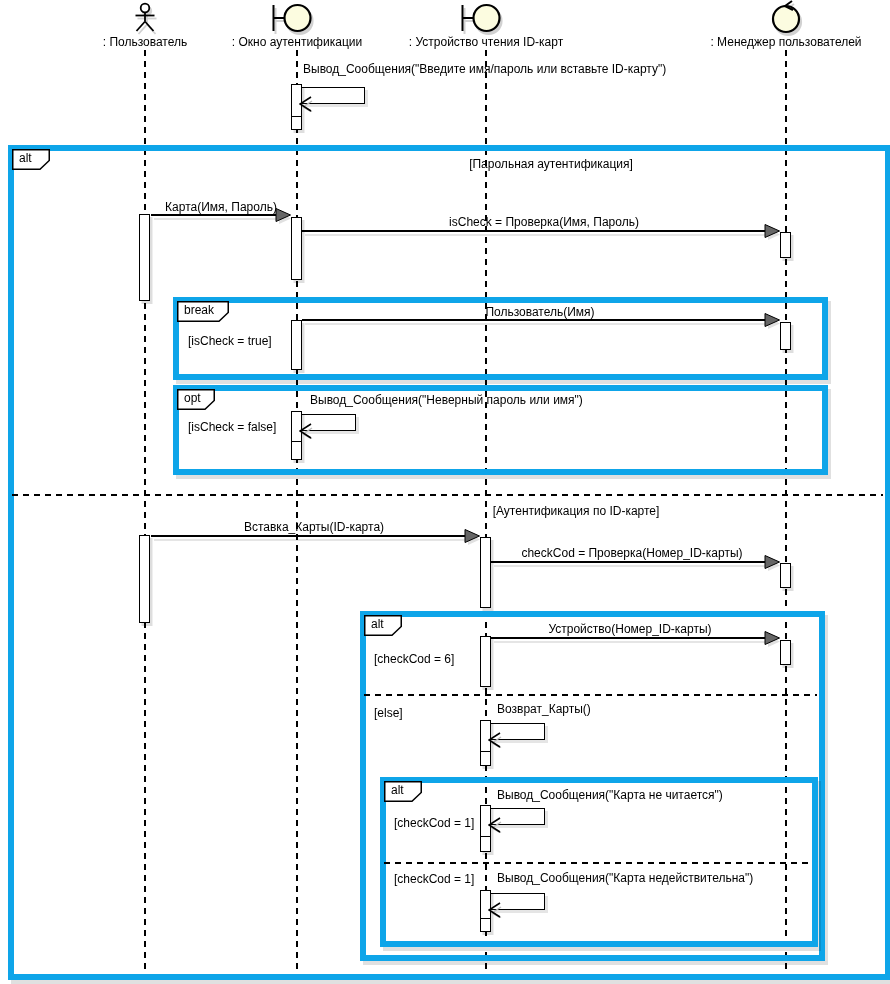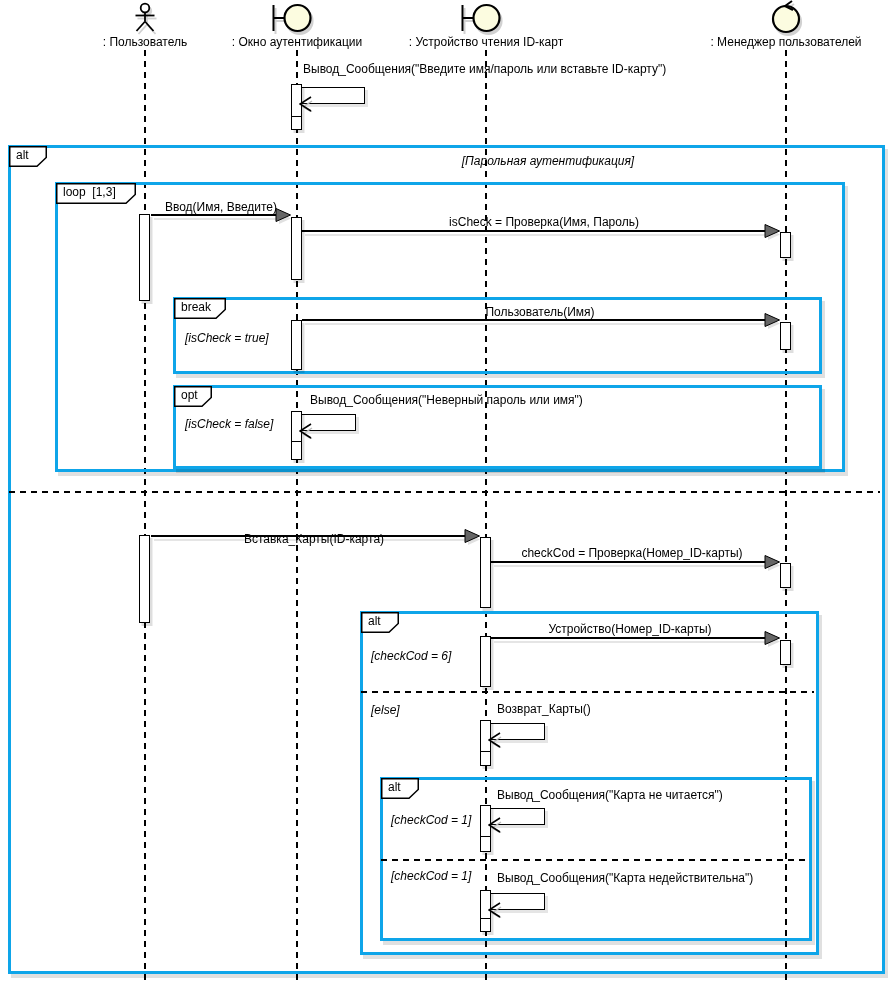--- a/index.html
+++ b/index.html
@@ -7,24 +7,24 @@
     position:relative;width:890px;height:984px;background:#fff;overflow:hidden;
     font-family:"Liberation Sans",sans-serif;font-size:12px;color:#000;
   }
   
   .ll{position:absolute;top:50px;height:934px;width:1.6px;
       background:repeating-linear-gradient(to bottom,#000 0 6px,transparent 6px 11px);}
   
   .head-label{position:absolute;top:35px;height:15px;text-align:center;white-space:nowrap;font-size:12px;}
   .icon{position:absolute;filter:drop-shadow(2.5px 3px 0 rgba(0,0,0,0.18));}
   
-  .frame{position:absolute;border:3px solid #0ea5e9;box-shadow:3px 4px 0 rgba(0,0,0,0.12);}
+  .frame{position:absolute;border:6px solid #0ea5e9;box-shadow:3px 4px 0 rgba(0,0,0,0.12);}
   .pent{position:absolute;left:-2px;top:-2px;}
   .pent-label{position:absolute;left:7px;top:2px;white-space:nowrap;}
-  .guard{position:absolute;white-space:nowrap;font-style:italic;}
+  .guard{position:absolute;white-space:nowrap;}
   .divider{position:absolute;height:1.6px;
       background:repeating-linear-gradient(to right,#000 0 6px,transparent 6px 11px);}
   
   .mline{position:absolute;height:1.6px;background:#000;box-shadow:3px 4px 0 rgba(0,0,0,0.10);}
   .mlabel{position:absolute;white-space:nowrap;height:14px;}
   .center{text-align:center;}
   .arrow{position:absolute;}
   
   .act{position:absolute;width:11px;background:#fff;border:1.3px solid #000;
        box-shadow:2.5px 3px 0 rgba(0,0,0,0.13);box-sizing:border-box;}
@@ -83,30 +83,23 @@
 
   <div class="frame" style="left:8px;top:145px;width:871px;height:823px">
     <div class="pent">
       <svg width="38" height="21">
           <path d="M0.75,0.75 L37.25,0.75 L37.25,11.5 L28,20.25 L0.75,20.25 Z" fill="#fff" stroke="#000" stroke-width="1.5"></path>
         </svg>
       <span class="pent-label">alt</span>
     </div>
     <div class="guard center" style="left:387px;top:6px;width:300px">[Парольная аутентификация]</div>
     <div class="divider" style="left:-2px;top:343px;width:871px"></div>
-  </div>
-
-  <div class="frame" style="left:55px;top:182px;width:784px;height:284px">
-    <div class="pent">
-      <svg width="80" height="21">
-          <path d="M0.75,0.75 L79.25,0.75 L79.25,11.5 L70,20.25 L0.75,20.25 Z" fill="#fff" stroke="#000" stroke-width="1.5"></path>
-        </svg>
-      <span class="pent-label"><span>loop</span>&nbsp;&nbsp;<span>[1,3]</span></span>
-    </div>
-  </div>
+    <div class="guard center" style="left:412px;top:353px;width:300px">[Аутентификация по ID-карте]</div>
+  </div>
+
 
   <div class="frame" style="left:173px;top:385px;width:643px;height:78px">
     <div class="pent">
       <svg width="38" height="21">
           <path d="M0.75,0.75 L37.25,0.75 L37.25,11.5 L28,20.25 L0.75,20.25 Z" fill="#fff" stroke="#000" stroke-width="1.5"></path>
         </svg>
       <span class="pent-label">opt</span>
     </div>
     <div class="guard" style="left:9px;top:29px">[isCheck = false]</div>
   </div>
@@ -174,21 +167,21 @@
   <div class="act" style="left:780px;top:563px;height:25px"></div>
   <div class="act" style="left:780px;top:640px;height:25px"></div>
 
   <div class="mlabel" style="left:303px;top:62px">Вывод_Сообщения("Введите имя/пароль или вставьте ID-карту")</div>
   <div class="selfbox" style="left:302px;top:87px;width:62px;height:15px"></div>
   <svg class="retarrow" style="left:299px;top:96px" width="14" height="16">
     <path d="M13,5 L4,11 L13,16" fill="none" stroke="#bbb" stroke-width="1.4"></path>
     <path d="M12,1 L1,8 L12,15" fill="none" stroke="#000" stroke-width="1.6"></path>
   </svg>
 
-  <div class="mlabel center" style="left:150px;top:200px;width:142px">Ввод(Имя, Введите)</div>
+  <div class="mlabel center" style="left:150px;top:200px;width:142px">Карта(Имя, Пароль)</div>
   <div class="mline" style="left:151px;top:214px;width:127px"></div>
   <svg class="arrow" style="left:275px;top:207px" width="17" height="20">
     <path d="M4,6 L16,11.5 L4,17 Z" fill="#ccc" opacity="0.6"></path>
     <path d="M1,1.5 L15.5,8 L1,14.5 Z" fill="#666" stroke="#000"></path>
   </svg>
 
   <div class="mlabel center" style="left:424px;top:215px;width:240px">isCheck = Проверка(Имя, Пароль)</div>
   <div class="mline" style="left:302px;top:230px;width:463px"></div>
   <svg class="arrow" style="left:764px;top:223px" width="17" height="20">
     <path d="M4,6 L16,11.5 L4,17 Z" fill="#ccc" opacity="0.6"></path>
@@ -202,21 +195,21 @@
     <path d="M1,1.5 L15.5,8 L1,14.5 Z" fill="#666" stroke="#000"></path>
   </svg>
 
   <div class="mlabel" style="left:310px;top:393px">Вывод_Сообщения("Неверный пароль или имя")</div>
   <div class="selfbox" style="left:302px;top:414px;width:53px;height:15px"></div>
   <svg class="retarrow" style="left:299px;top:423px" width="14" height="16">
     <path d="M13,5 L4,11 L13,16" fill="none" stroke="#bbb" stroke-width="1.4"></path>
     <path d="M12,1 L1,8 L12,15" fill="none" stroke="#000" stroke-width="1.6"></path>
   </svg>
 
-  <div class="mlabel center" style="left:224px;top:532px;width:180px">Вставка_Карты(ID-карта)</div>
+  <div class="mlabel center" style="left:224px;top:520px;width:180px">Вставка_Карты(ID-карта)</div>
   <div class="mline" style="left:151px;top:535px;width:316px"></div>
   <svg class="arrow" style="left:464px;top:528px" width="17" height="20">
     <path d="M4,6 L16,11.5 L4,17 Z" fill="#ccc" opacity="0.6"></path>
     <path d="M1,1.5 L15.5,8 L1,14.5 Z" fill="#666" stroke="#000"></path>
   </svg>
 
   <div class="mlabel center" style="left:512px;top:546px;width:240px">checkCod = Проверка(Номер_ID-карты)</div>
   <div class="mline" style="left:491px;top:561px;width:274px"></div>
   <svg class="arrow" style="left:764px;top:554px" width="17" height="20">
     <path d="M4,6 L16,11.5 L4,17 Z" fill="#ccc" opacity="0.6"></path>

